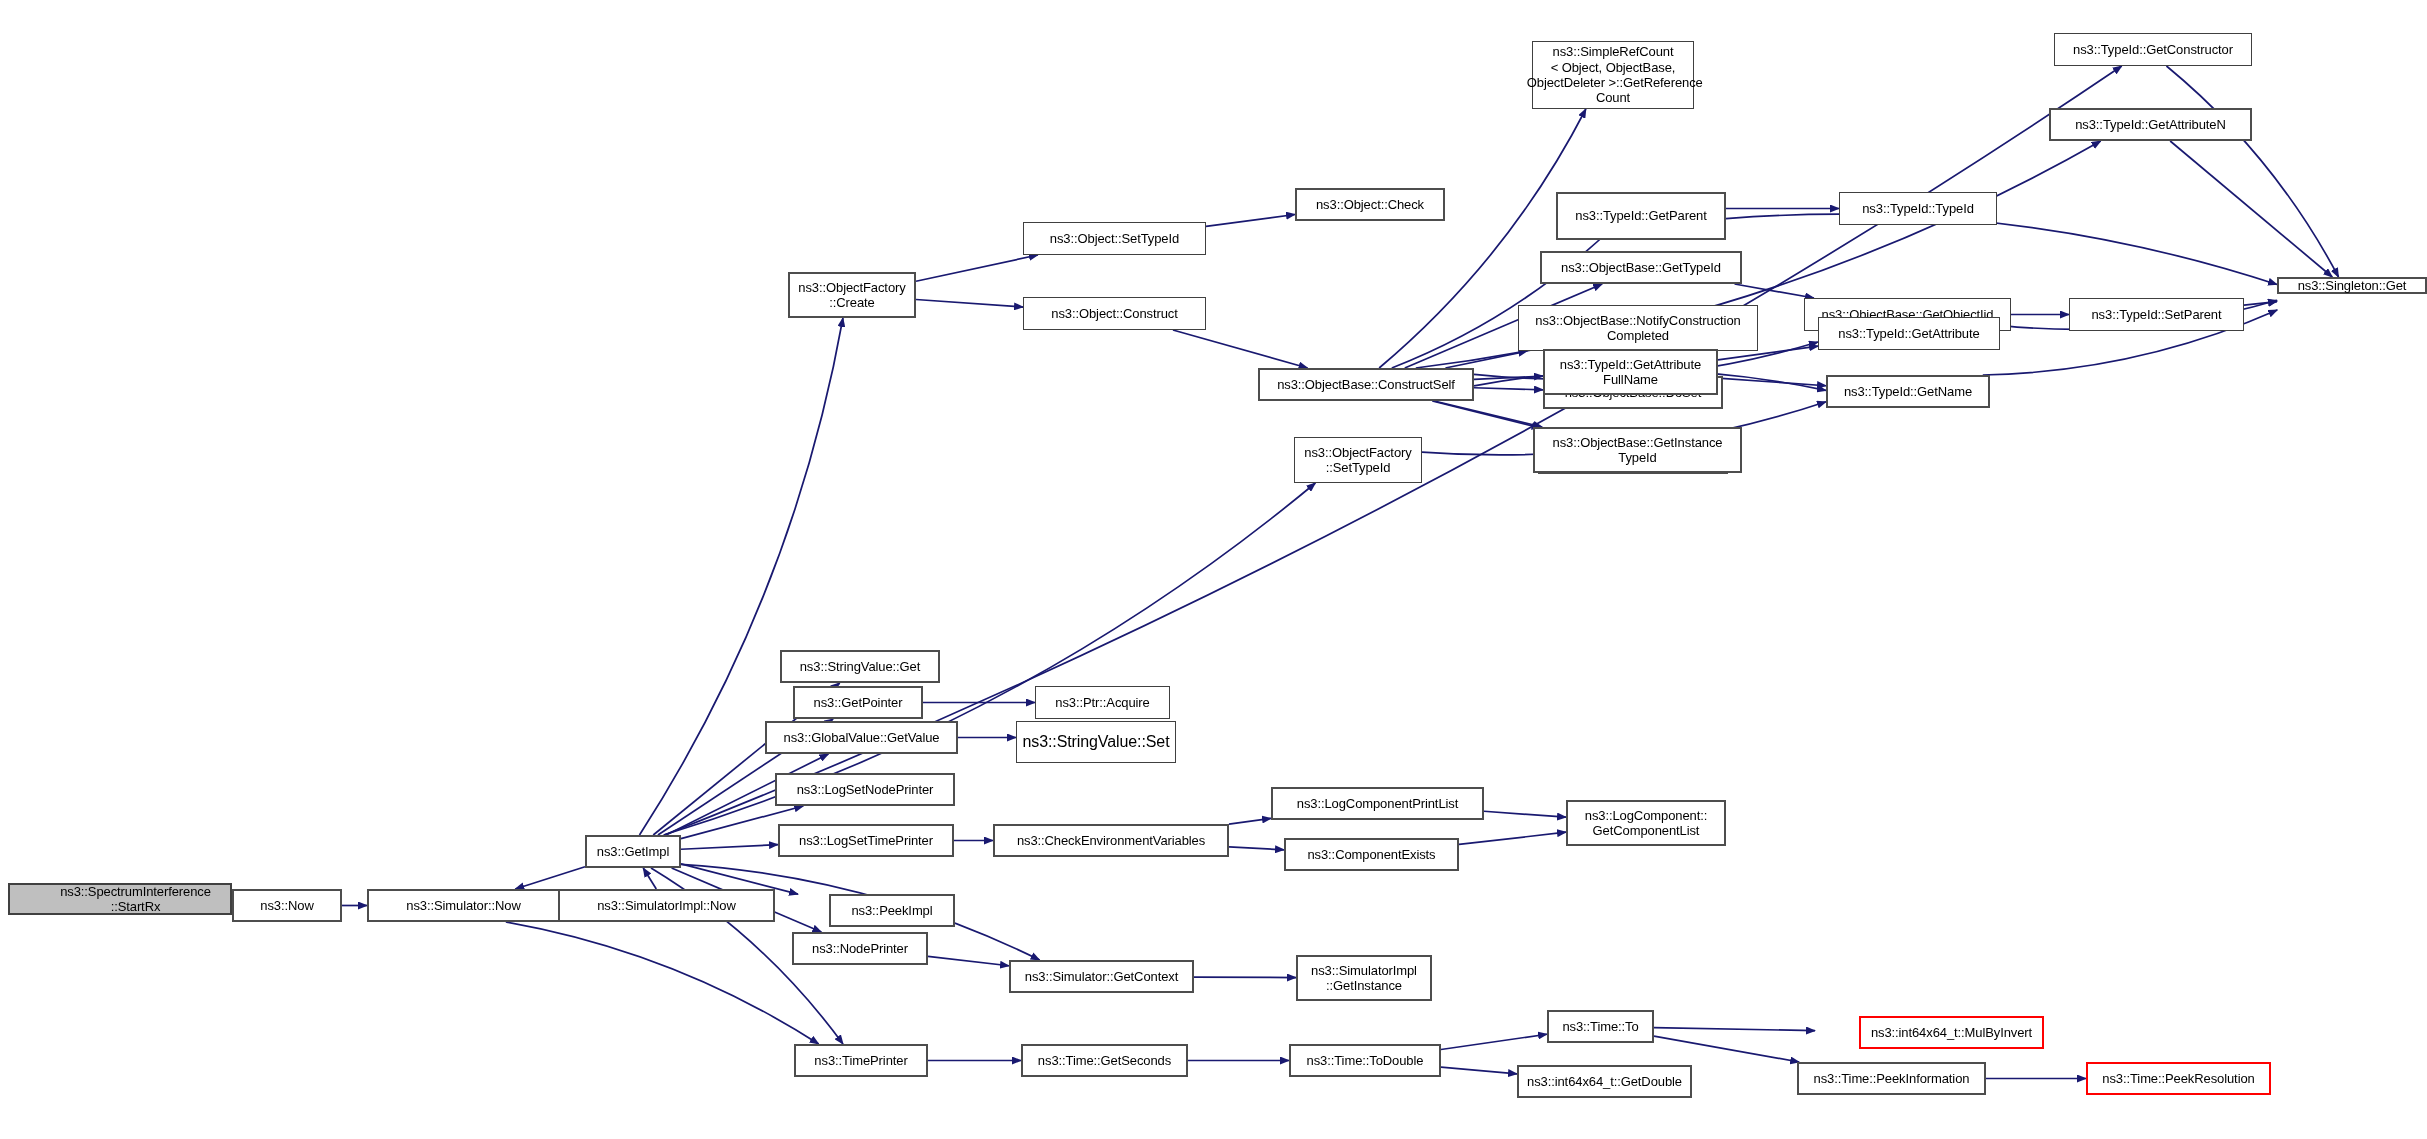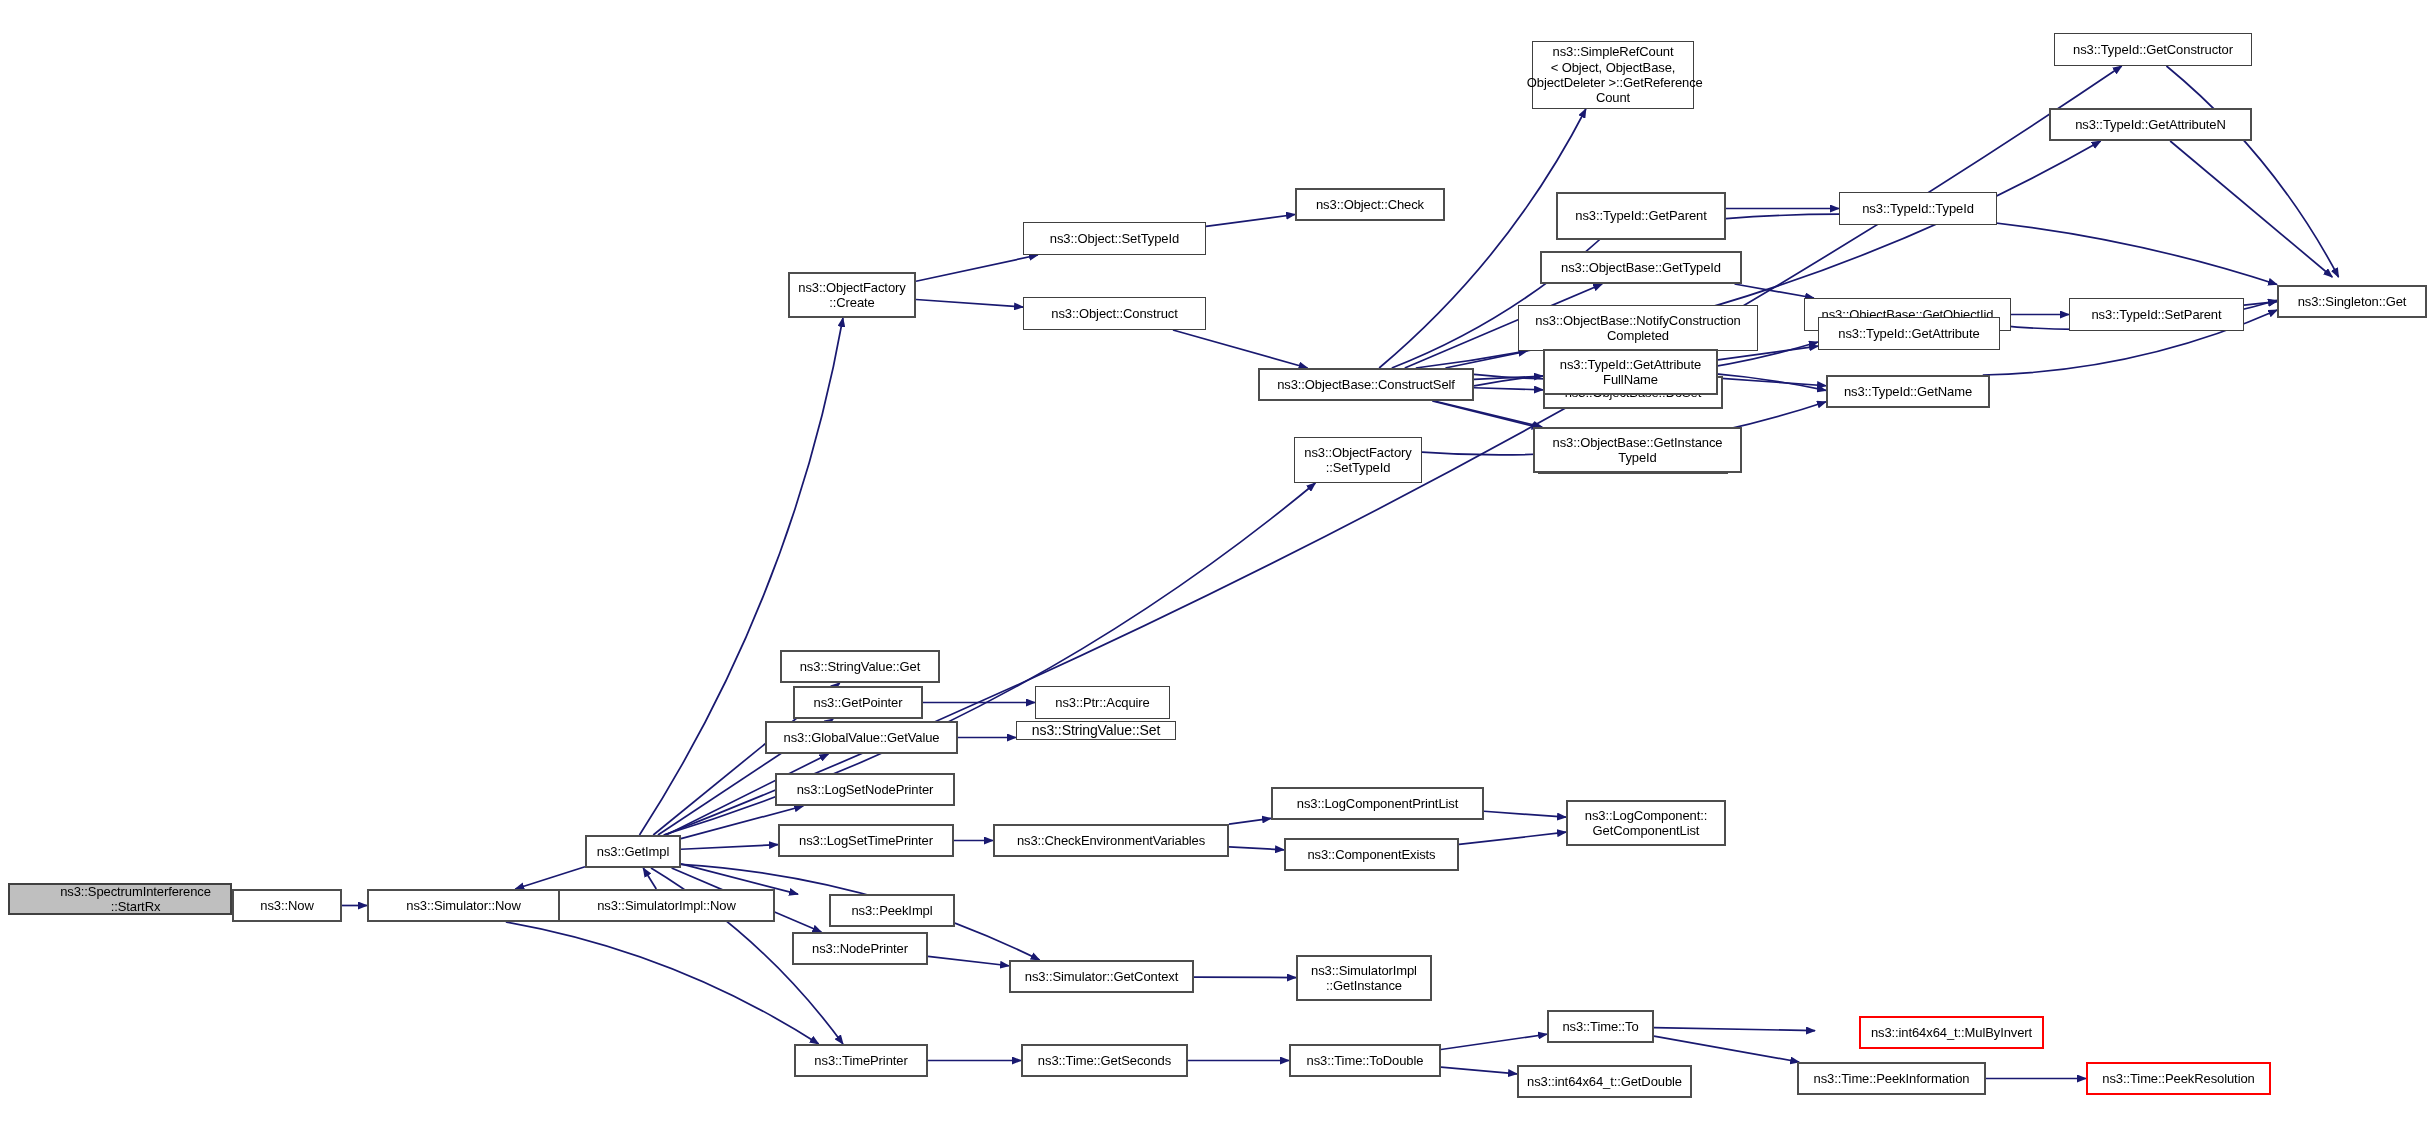--- a/index.html
+++ b/index.html
@@ -111,34 +111,34 @@
       <div class="node thick" style="left: 1540px; top: 251px; width: 202px; height: 33px; font-size: 13px;"><span class="nlabel">ns3::ObjectBase::GetTypeId</span></div>
       <div class="node" style="left: 1518px; top: 305px; width: 240px; height: 46px; font-size: 13px;"><span class="nlabel">ns3::ObjectBase::NotifyConstruction
 Completed</span></div>
       <div class="node thick" style="left: 1543px; top: 376px; width: 180px; height: 33px; font-size: 13px;"><span class="nlabel">ns3::ObjectBase::DoSet</span></div>
       <div class="node thick" style="left: 1538px; top: 428px; width: 190px; height: 46px; font-size: 13px;"><span class="nlabel">ns3::AttributeConstruction
 List::Find</span></div>
       <div class="node" style="left: 1804px; top: 298px; width: 207px; height: 33px; font-size: 13px;"><span class="nlabel">ns3::ObjectBase::GetObjectIid</span></div>
       <div class="node" style="left: 2069px; top: 298px; width: 175px; height: 33px; font-size: 13px;"><span class="nlabel">ns3::TypeId::SetParent</span></div>
       <div class="node" style="left: 2054px; top: 33px; width: 198px; height: 33px; font-size: 13px;"><span class="nlabel">ns3::TypeId::GetConstructor</span></div>
       <div class="node thick" style="left: 2049px; top: 108px; width: 203px; height: 33px; font-size: 13px;"><span class="nlabel">ns3::TypeId::GetAttributeN</span></div>
-      <div class="node thick" style="left: 2277px; top: 277px; width: 150px; height: 33px; font-size: 13px; margin-top: 8px;"><span class="nlabel">ns3::Singleton::Get</span></div>
+      <div class="node thick" style="left: 2277px; top: 277px; width: 150px; height: 17px; font-size: 13px;"><span class="nlabel">ns3::Singleton::Get</span></div>
       <div class="node" style="left: 1818px; top: 317px; width: 182px; height: 33px; font-size: 13px;"><span class="nlabel">ns3::TypeId::GetAttribute</span></div>
       <div class="node thick" style="left: 1543px; top: 349px; width: 175px; height: 46px; font-size: 13px;"><span class="nlabel">ns3::TypeId::GetAttribute
 FullName</span></div>
       <div class="node thick" style="left: 1826px; top: 375px; width: 164px; height: 33px; font-size: 13px;"><span class="nlabel">ns3::TypeId::GetName</span></div>
       <div class="node thick" style="left: 1533px; top: 427px; width: 209px; height: 46px; font-size: 13px;"><span class="nlabel">ns3::ObjectBase::GetInstance
 TypeId</span></div>
       <div class="node" style="left: 1294px; top: 437px; width: 128px; height: 46px; font-size: 13px;"><span class="nlabel">ns3::ObjectFactory
 ::SetTypeId</span></div>
       <div class="node thick" style="left: 780px; top: 650px; width: 160px; height: 33px; font-size: 13px;"><span class="nlabel">ns3::StringValue::Get</span></div>
       <div class="node thick" style="left: 793px; top: 686px; width: 130px; height: 33px; font-size: 13px;"><span class="nlabel">ns3::GetPointer</span></div>
       <div class="node" style="left: 1035px; top: 686px; width: 135px; height: 33px; font-size: 13px;"><span class="nlabel">ns3::Ptr::Acquire</span></div>
       <div class="node thick" style="left: 765px; top: 721px; width: 193px; height: 33px; font-size: 13px;"><span class="nlabel">ns3::GlobalValue::GetValue</span></div>
-      <div class="node" style="left: 1016px; top: 721px; width: 160px; height: 19px; font-size: 14px;"><span class="nlabel">ns3::StringValue::Set</span></div>
+      <div class="node" style="left: 1016px; top: 721px; width: 160px; height: 42px; font-size: 16px;"><span class="nlabel">ns3::StringValue::Set</span></div>
       <div class="node thick" style="left: 775px; top: 773px; width: 180px; height: 33px; font-size: 13px;"><span class="nlabel">ns3::LogSetNodePrinter</span></div>
       <div class="node thick" style="left: 778px; top: 824px; width: 176px; height: 33px; font-size: 13px;"><span class="nlabel">ns3::LogSetTimePrinter</span></div>
       <div class="node thick" style="left: 993px; top: 824px; width: 236px; height: 33px; font-size: 13px;"><span class="nlabel">ns3::CheckEnvironmentVariables</span></div>
       <div class="node thick" style="left: 1271px; top: 787px; width: 213px; height: 33px; font-size: 13px;"><span class="nlabel">ns3::LogComponentPrintList</span></div>
       <div class="node thick" style="left: 1284px; top: 838px; width: 175px; height: 33px; font-size: 13px;"><span class="nlabel">ns3::ComponentExists</span></div>
       <div class="node thick" style="left: 1566px; top: 800px; width: 160px; height: 46px; font-size: 13px;"><span class="nlabel">ns3::LogComponent::
 GetComponentList</span></div>
       <div class="node thick" style="left: 798px; top: 894px; width: 126px; height: 33px; font-size: 13px; margin-left: 31px;"><span class="nlabel">ns3::PeekImpl</span></div>
       <div class="node thick" style="left: 1009px; top: 960px; width: 185px; height: 33px; font-size: 13px;"><span class="nlabel">ns3::Simulator::GetContext</span></div>
       <div class="node thick" style="left: 1296px; top: 955px; width: 136px; height: 46px; font-size: 13px;"><span class="nlabel">ns3::SimulatorImpl

